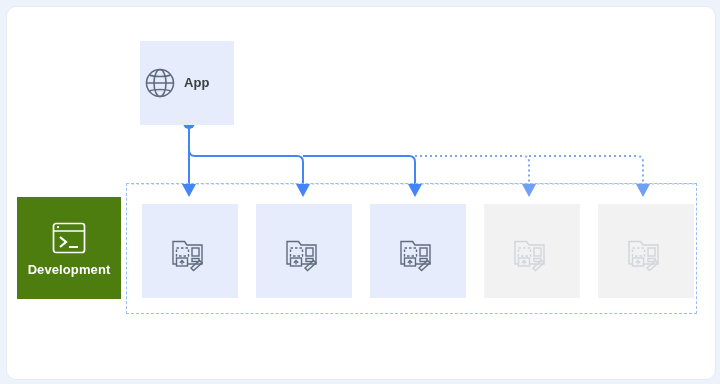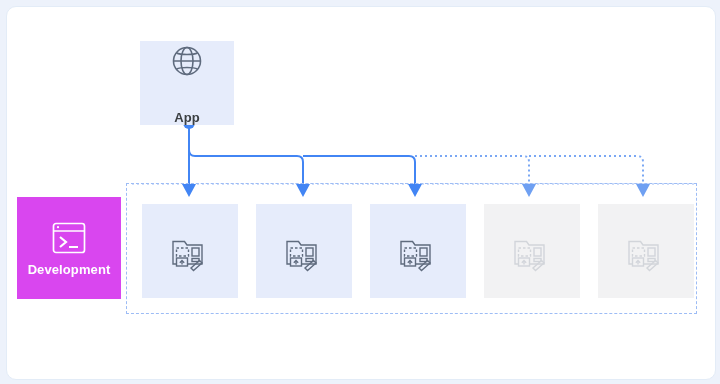--- a/index.html
+++ b/index.html
@@ -16,34 +16,34 @@
     border:1px solid #e3ecf7;
     border-radius:10px;
     overflow:hidden;
   }
   .stage{position:absolute;left:0;top:0;width:708px;height:372px;}
 
   
   #app-node{
     position:absolute;left:133px;top:34px;width:94px;height:84px;
     background:#e6ecfb;
-    display:flex;flex-direction:column;
-    align-items:center;justify-content:space-between;
+    display:flex;flex-direction:row;
+    align-items:center;justify-content:flex-start;
     gap:4px;
   }
   #app-node .glyph{width:40px;height:40px;display:block;}
   #app-node .caption{
     font-size:13px;color:#3c4043;font-weight:600;letter-spacing:.1px;
     line-height:14px;
   }
 
   
   #dev-node{
     position:absolute;left:10px;top:190px;width:104px;height:102px;
-    background:#d946ef;
+    background:#4d7c0f;
     display:flex;flex-direction:column;
     align-items:center;justify-content:center;
     gap:7px;
   }
   #dev-node .glyph{width:40px;height:36px;display:block;}
   #dev-node .caption{
     font-size:13px;color:#ffffff;font-weight:600;letter-spacing:.1px;
     line-height:14px;
   }
 

